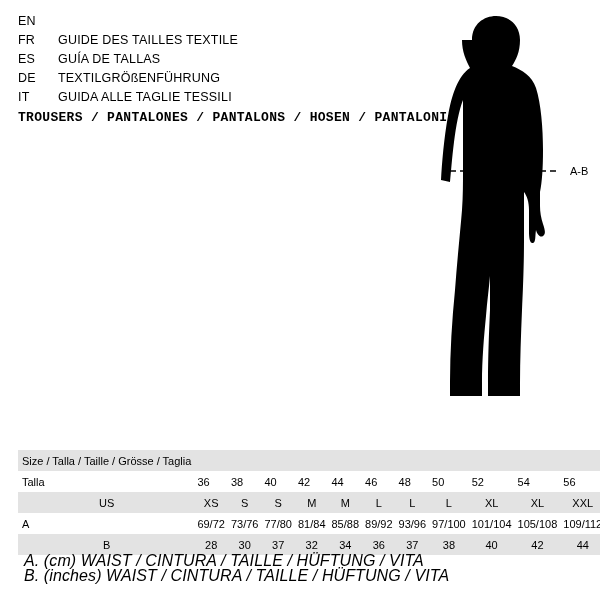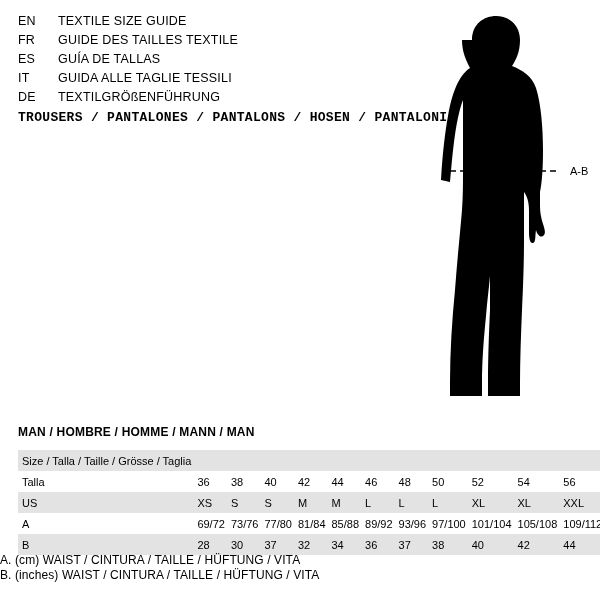--- a/index.html
+++ b/index.html
@@ -89,65 +89,66 @@
     font-size: 11px;
   }
   table.size-table td {
     padding: 3px 2px 3px 4px;
     height: 15px;
     vertical-align: middle;
     white-space: nowrap;
   }
   table.size-table tr.shaded td {
     background: #e3e3e3;
+    text-align: center;
   }
   table.size-table td.label-col {
     width: 80px;
   }
   table.size-table td.val {
     width: 44px;
     text-align: left;
   }
 
   .footnotes {
     position: absolute;
-    left: 0;
+    left: 24px;
     top: 553px;
-    font-size: 12px;
+    font-size: 16px;
     line-height: 15px;
+    font-style: italic;
   }
   .footnotes div {
     letter-spacing: 0.1px;
   }
 </style>
 </head>
 <body>
 
 <div class="page">
 
   <div class="lang-block">
     <div class="lang-row">
       <div class="lang-code">EN</div>
-      <div class="lang-text">TEXTILE SIZE GUIDE</div>
     </div>
     <div class="lang-row">
       <div class="lang-code">FR</div>
       <div class="lang-text">GUIDE DES TAILLES TEXTILE</div>
     </div>
     <div class="lang-row">
       <div class="lang-code">ES</div>
       <div class="lang-text">GUÍA DE TALLAS</div>
     </div>
     <div class="lang-row">
+      <div class="lang-code">DE</div>
+      <div class="lang-text">TEXTILGRÖßENFÜHRUNG</div>
+    </div>
+    <div class="lang-row">
       <div class="lang-code">IT</div>
       <div class="lang-text">GUIDA ALLE TAGLIE TESSILI</div>
-    </div>
-    <div class="lang-row">
-      <div class="lang-code">DE</div>
-      <div class="lang-text">TEXTILGRÖßENFÜHRUNG</div>
     </div>
   </div>
 
   <div class="category-title">TROUSERS / PANTALONES / PANTALONS / HOSEN / PANTALONI</div>
 
   <div class="figure-wrap">
     <svg class="figure-svg" width="180" height="400" viewBox="0 0 180 400">
       <path fill="#000000" d="
         M 62,30
         C 62,14 74,6 86,6
@@ -188,21 +189,20 @@
         C 42,84 48,66 60,58
         C 56,50 52,42 52,30
         Z
       "></path>
 
       <line x1="40" y1="161" x2="150" y2="161" stroke="#000000" stroke-width="1.6" stroke-dasharray="6 4"></line>
     </svg>
     <div class="ab-label">A-B</div>
   </div>
 
-  <div class="table-title">MAN / HOMBRE / HOMME / MANN / MAN</div>
 
   <table class="size-table">
     <tbody>
       <tr class="shaded">
         <td class="label-col">Size / Talla / Taille / Grösse / Taglia</td>
         <td class="val"></td>
         <td class="val"></td>
         <td class="val"></td>
         <td class="val"></td>
         <td class="val"></td>

